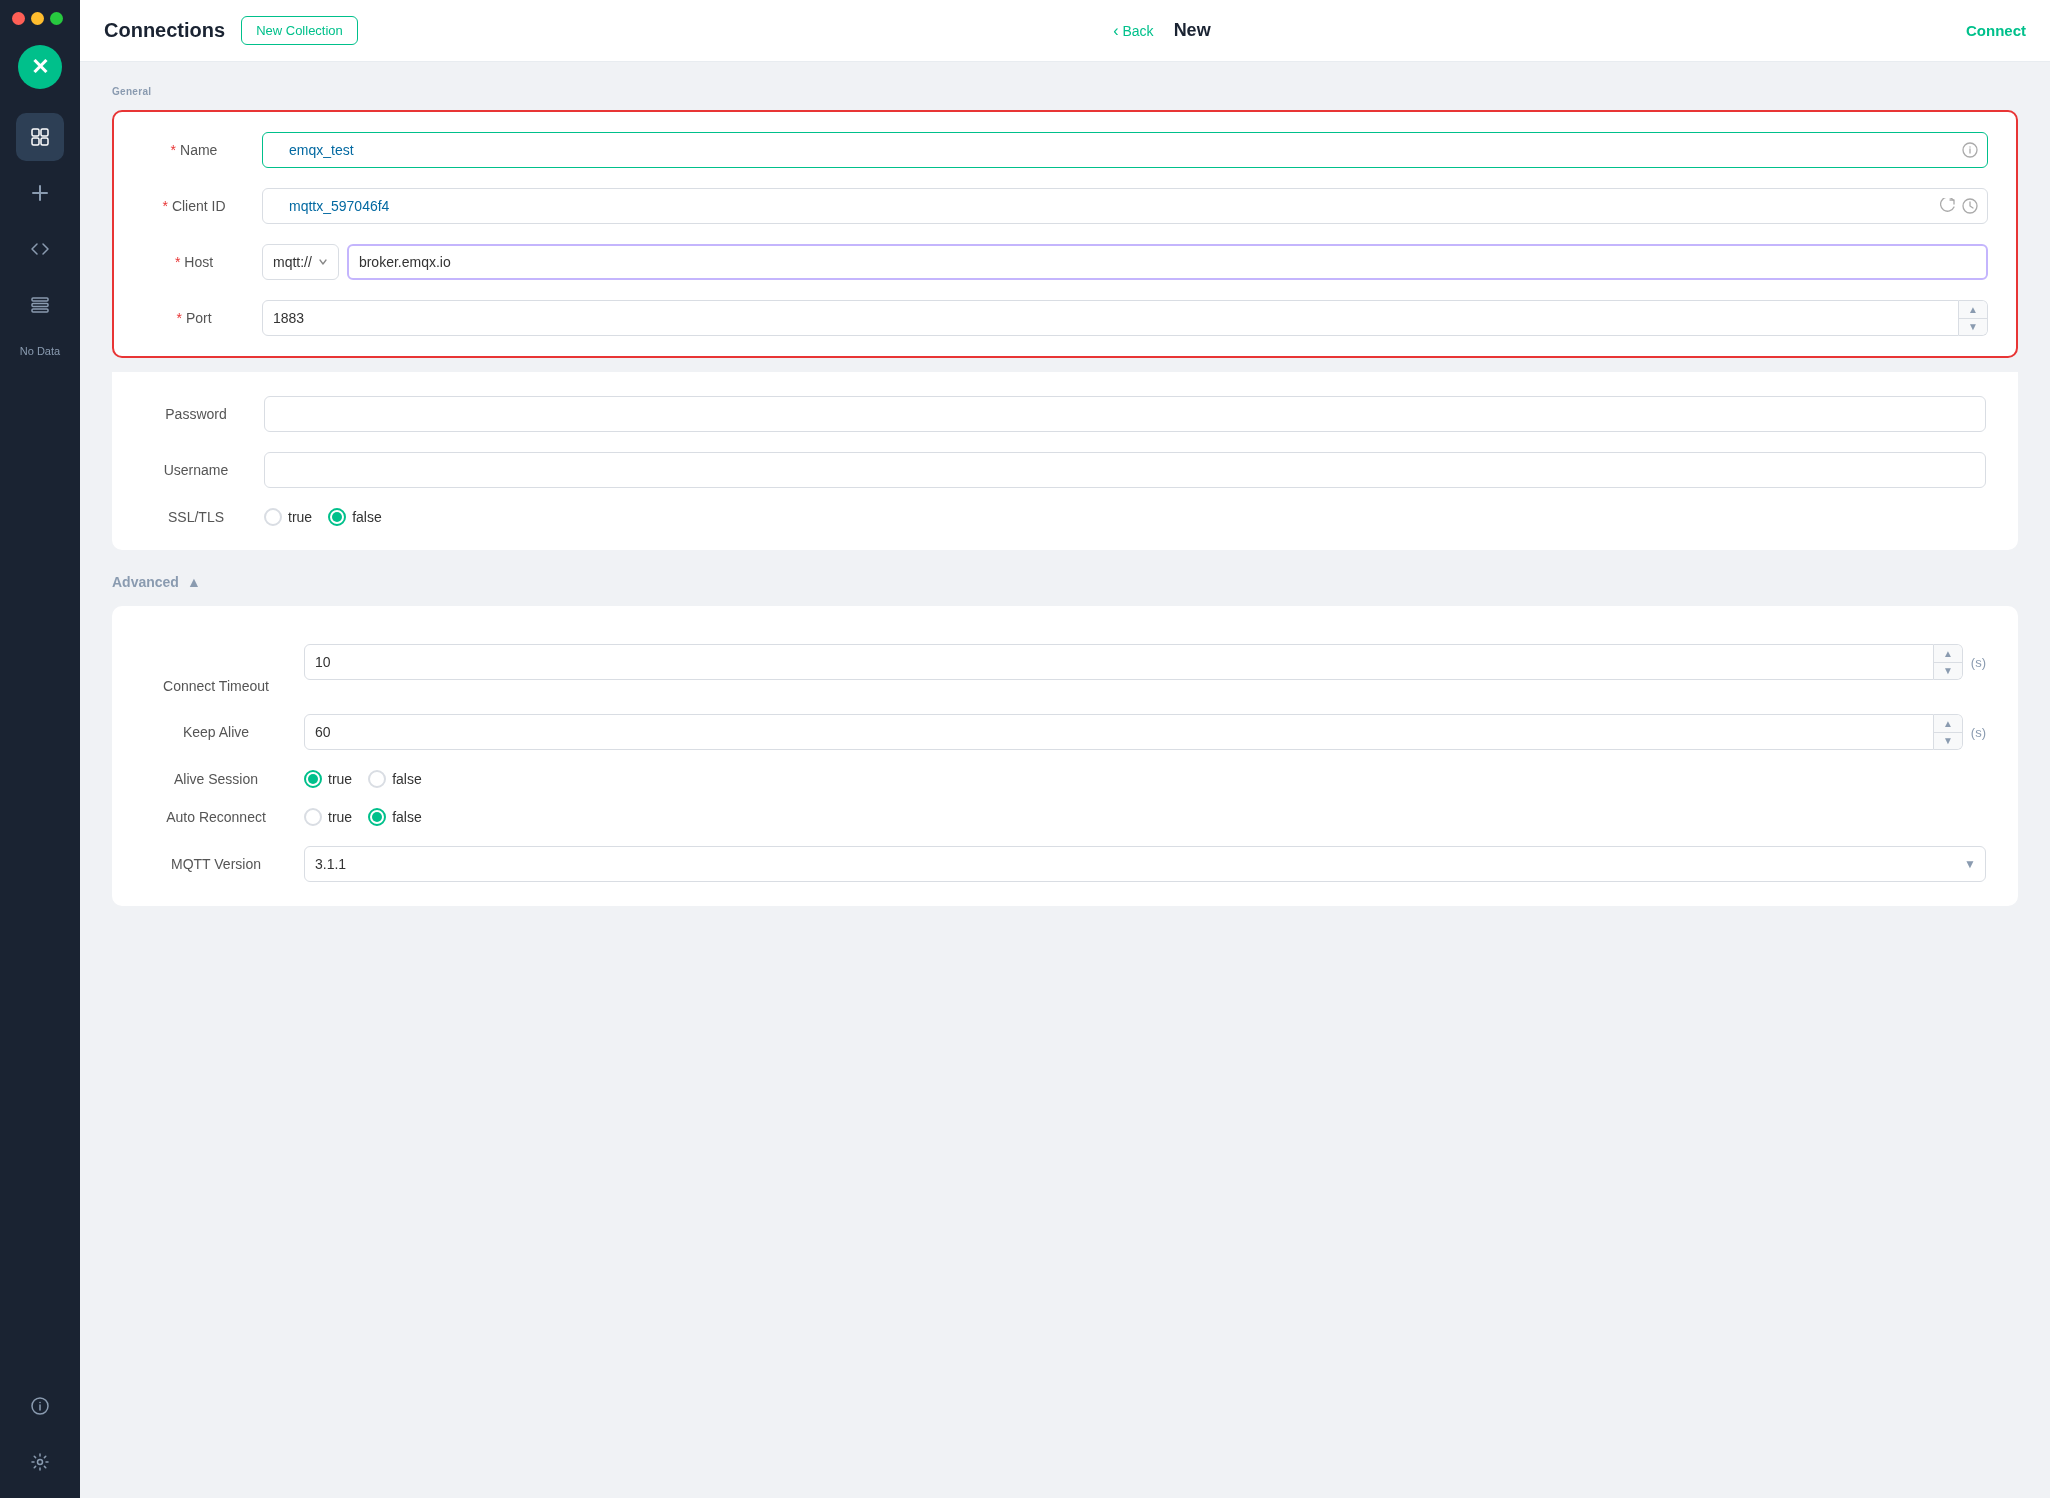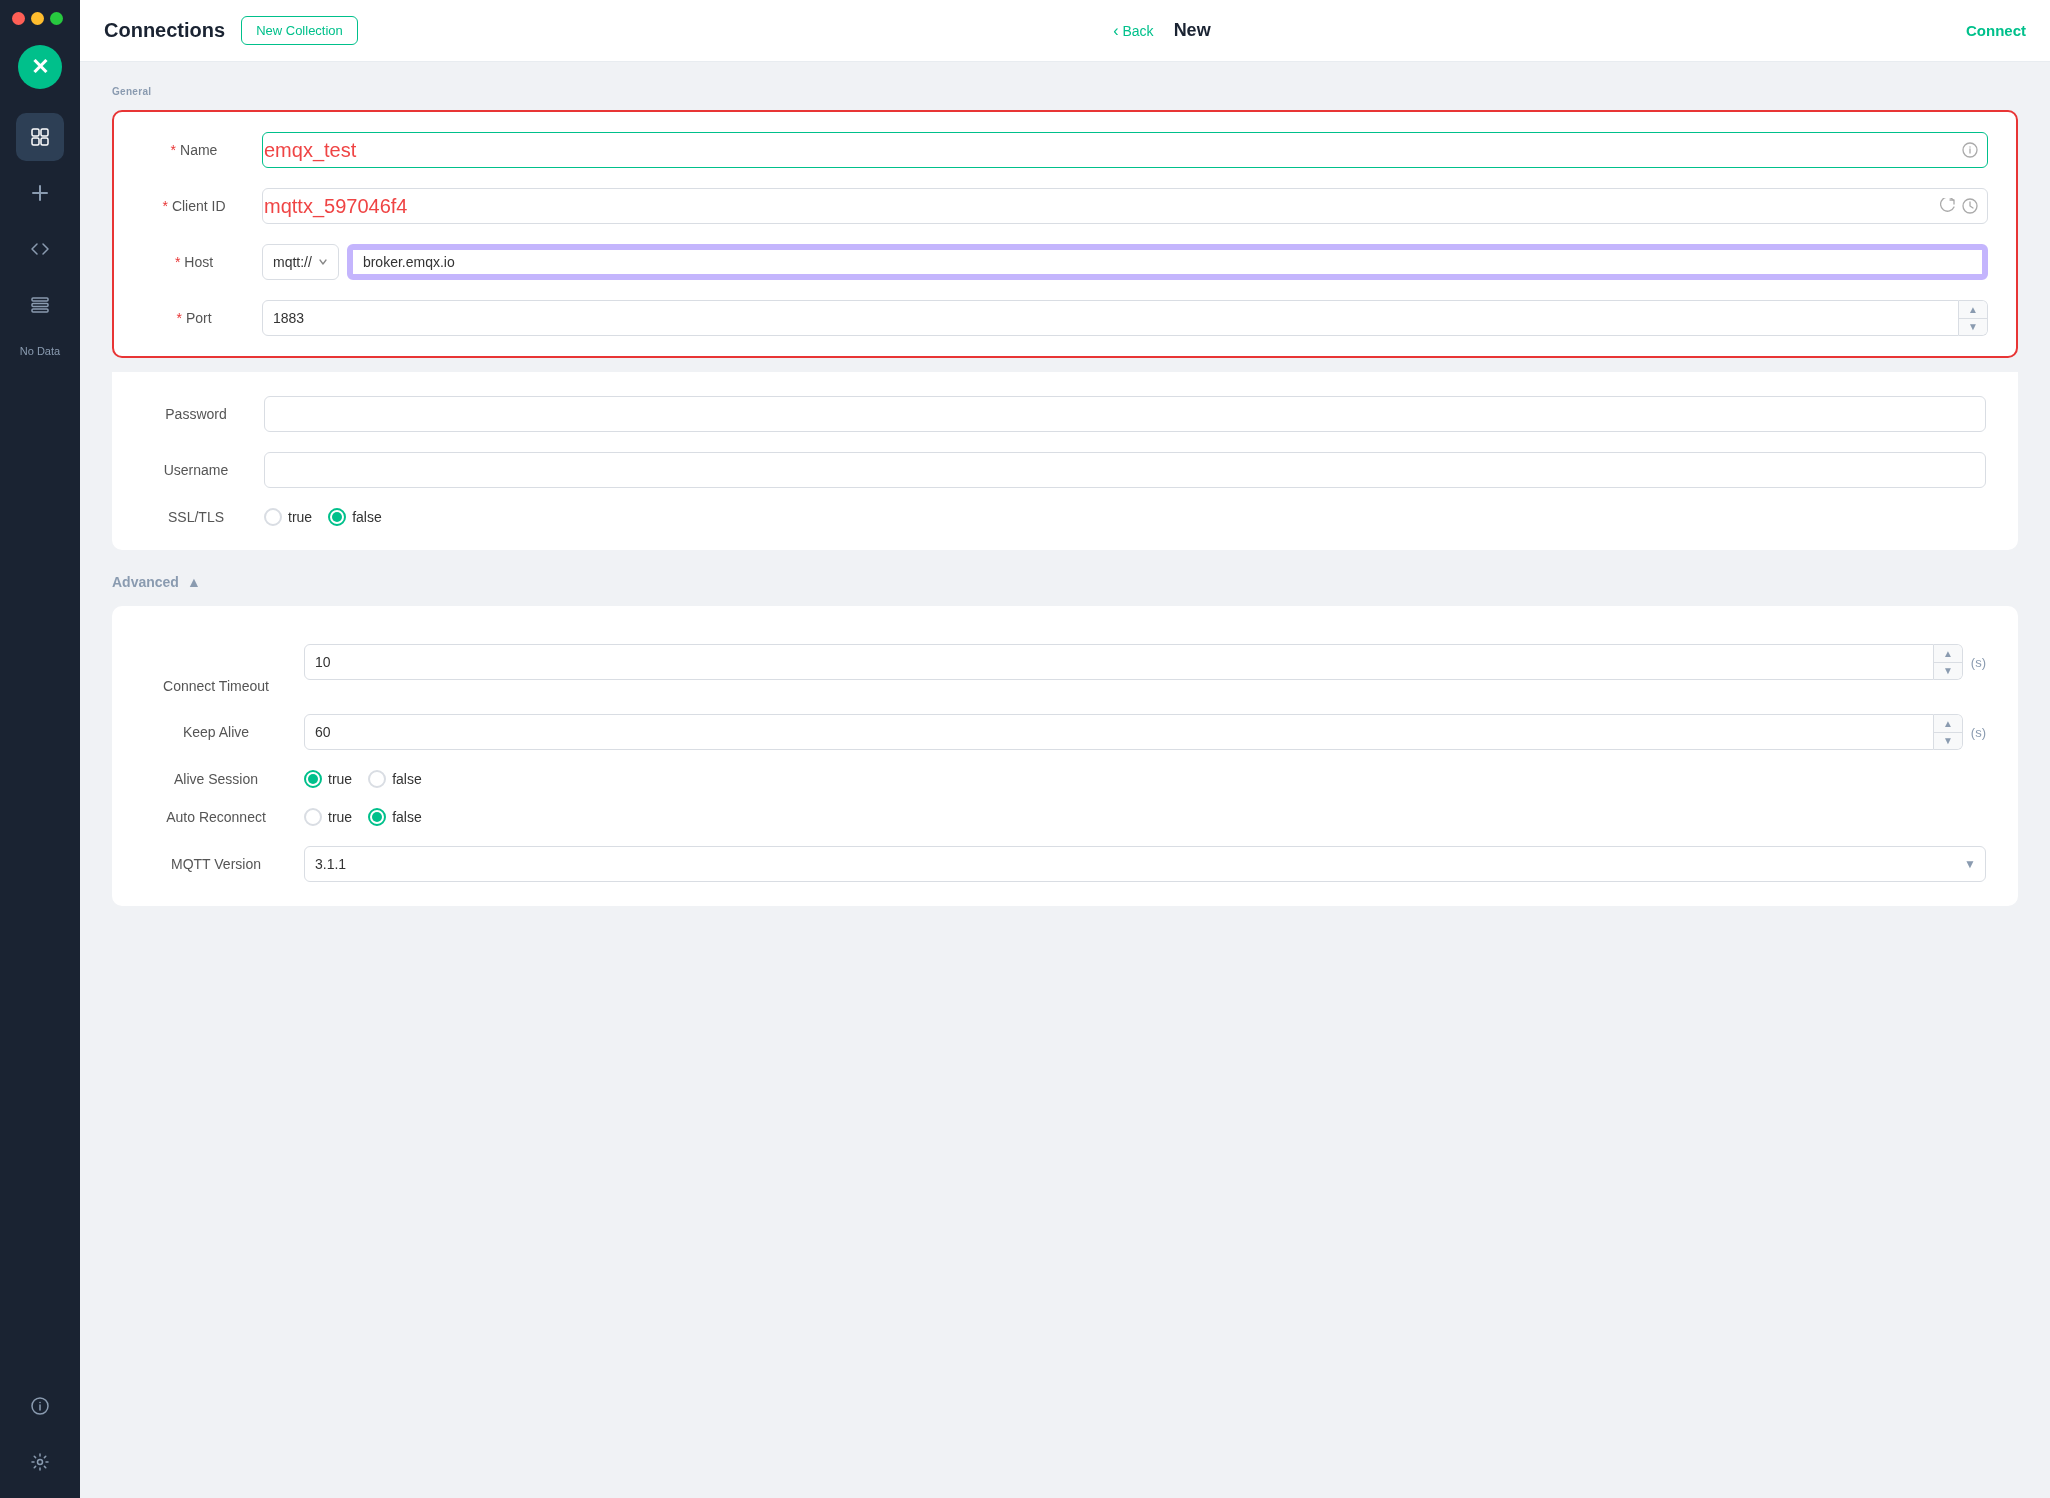--- a/index.html
+++ b/index.html
@@ -172,23 +172,23 @@
     .required-star {
       color: #e83535;
       margin-right: 4px;
     }
 
     .form-input {
       flex: 1;
       height: 36px;
       border: 1px solid #d9dde3;
       border-radius: 6px;
-      padding: 0 1px;
-      font-size: 20px;
-      color: #ef4444;
+      padding: 0 26px;
+      font-size: 14px;
+      color: #0369a1;
       outline: none;
     }
     .form-input.name-input {
       border-color: #00c08b;
     }
 
     .input-with-icon {
       position: relative;
       flex: 1;
       display: flex;
@@ -216,21 +216,21 @@
       padding: 0 10px;
       font-size: 14px;
       color: #333;
       gap: 6px;
       cursor: pointer;
       white-space: nowrap;
     }
     .host-input {
       flex: 1;
       height: 36px;
-      border: 6px solid #c4b5fd;
+      border: 2px solid #c4b5fd;
       border-radius: 6px;
       padding: 0 10px;
       font-size: 14px;
       color: #333;
       outline: none;
     }
 
     .port-group {
       flex: 1;
       display: flex;

